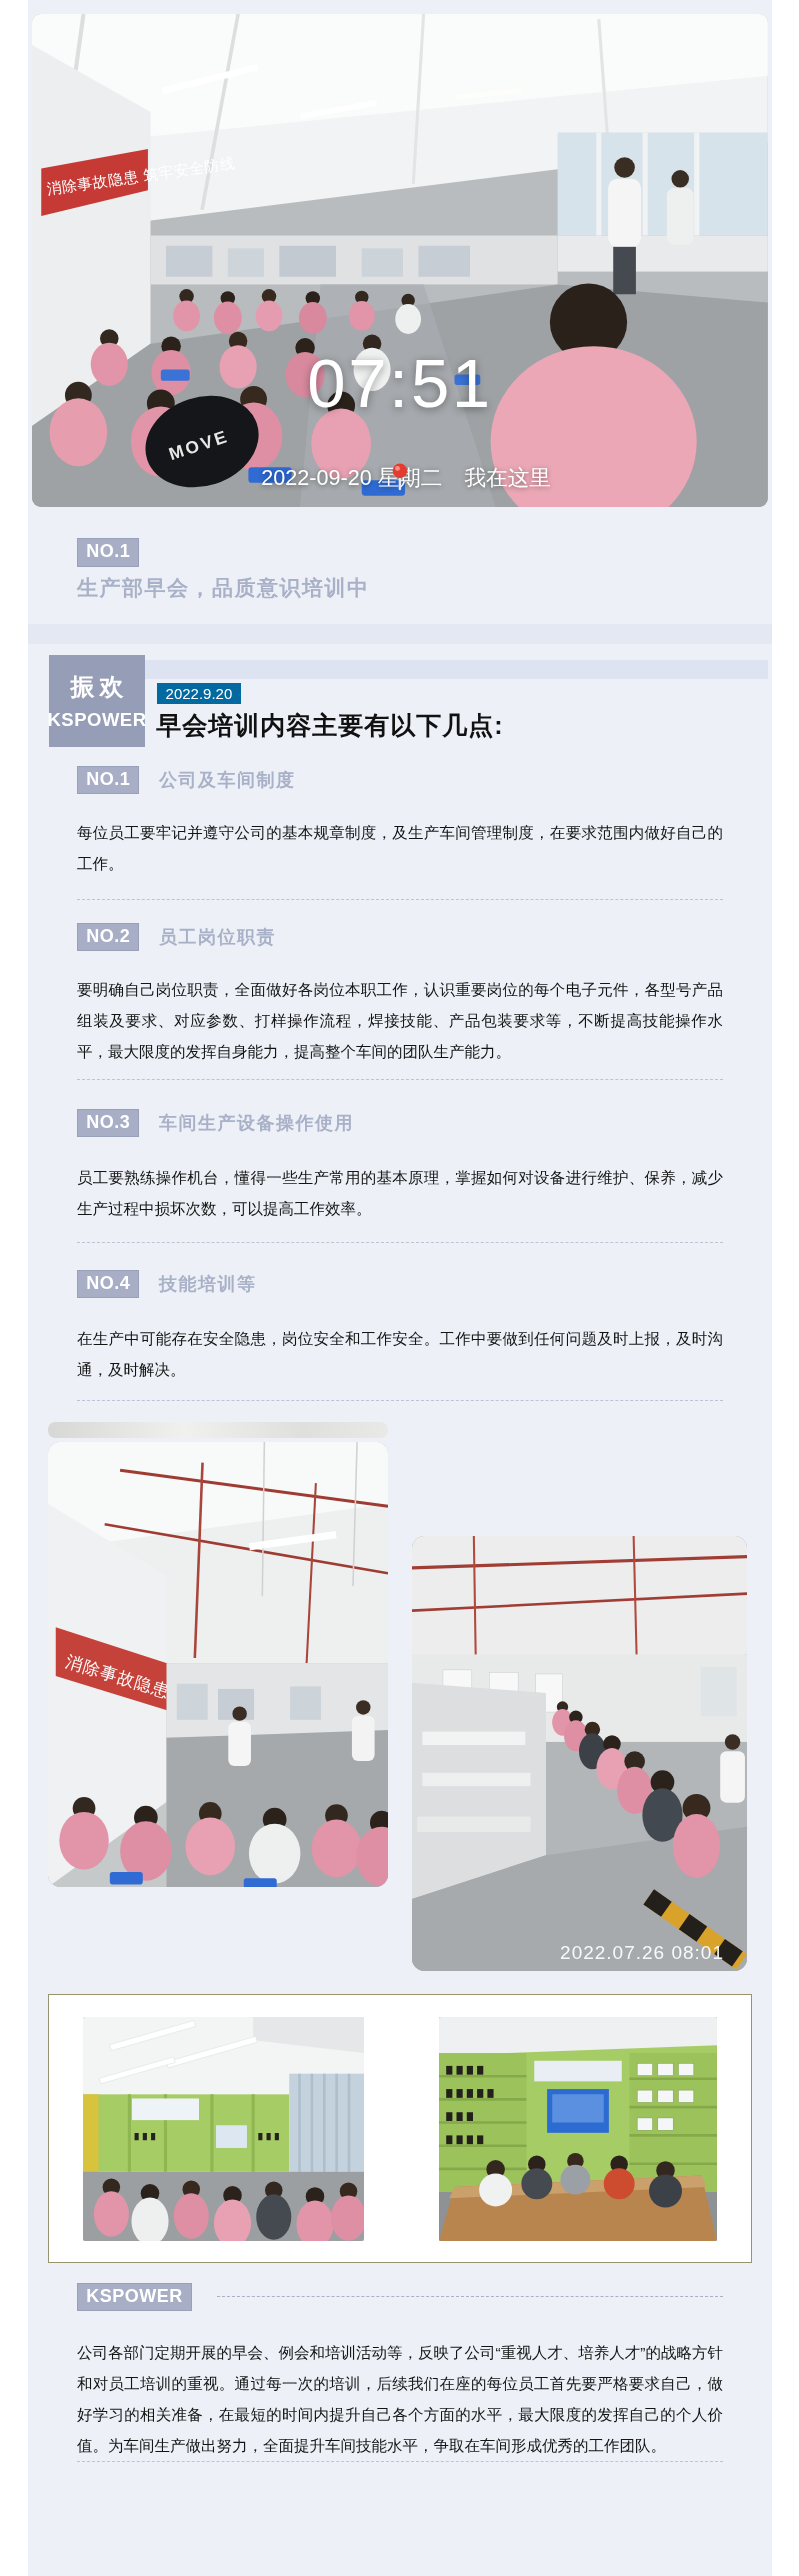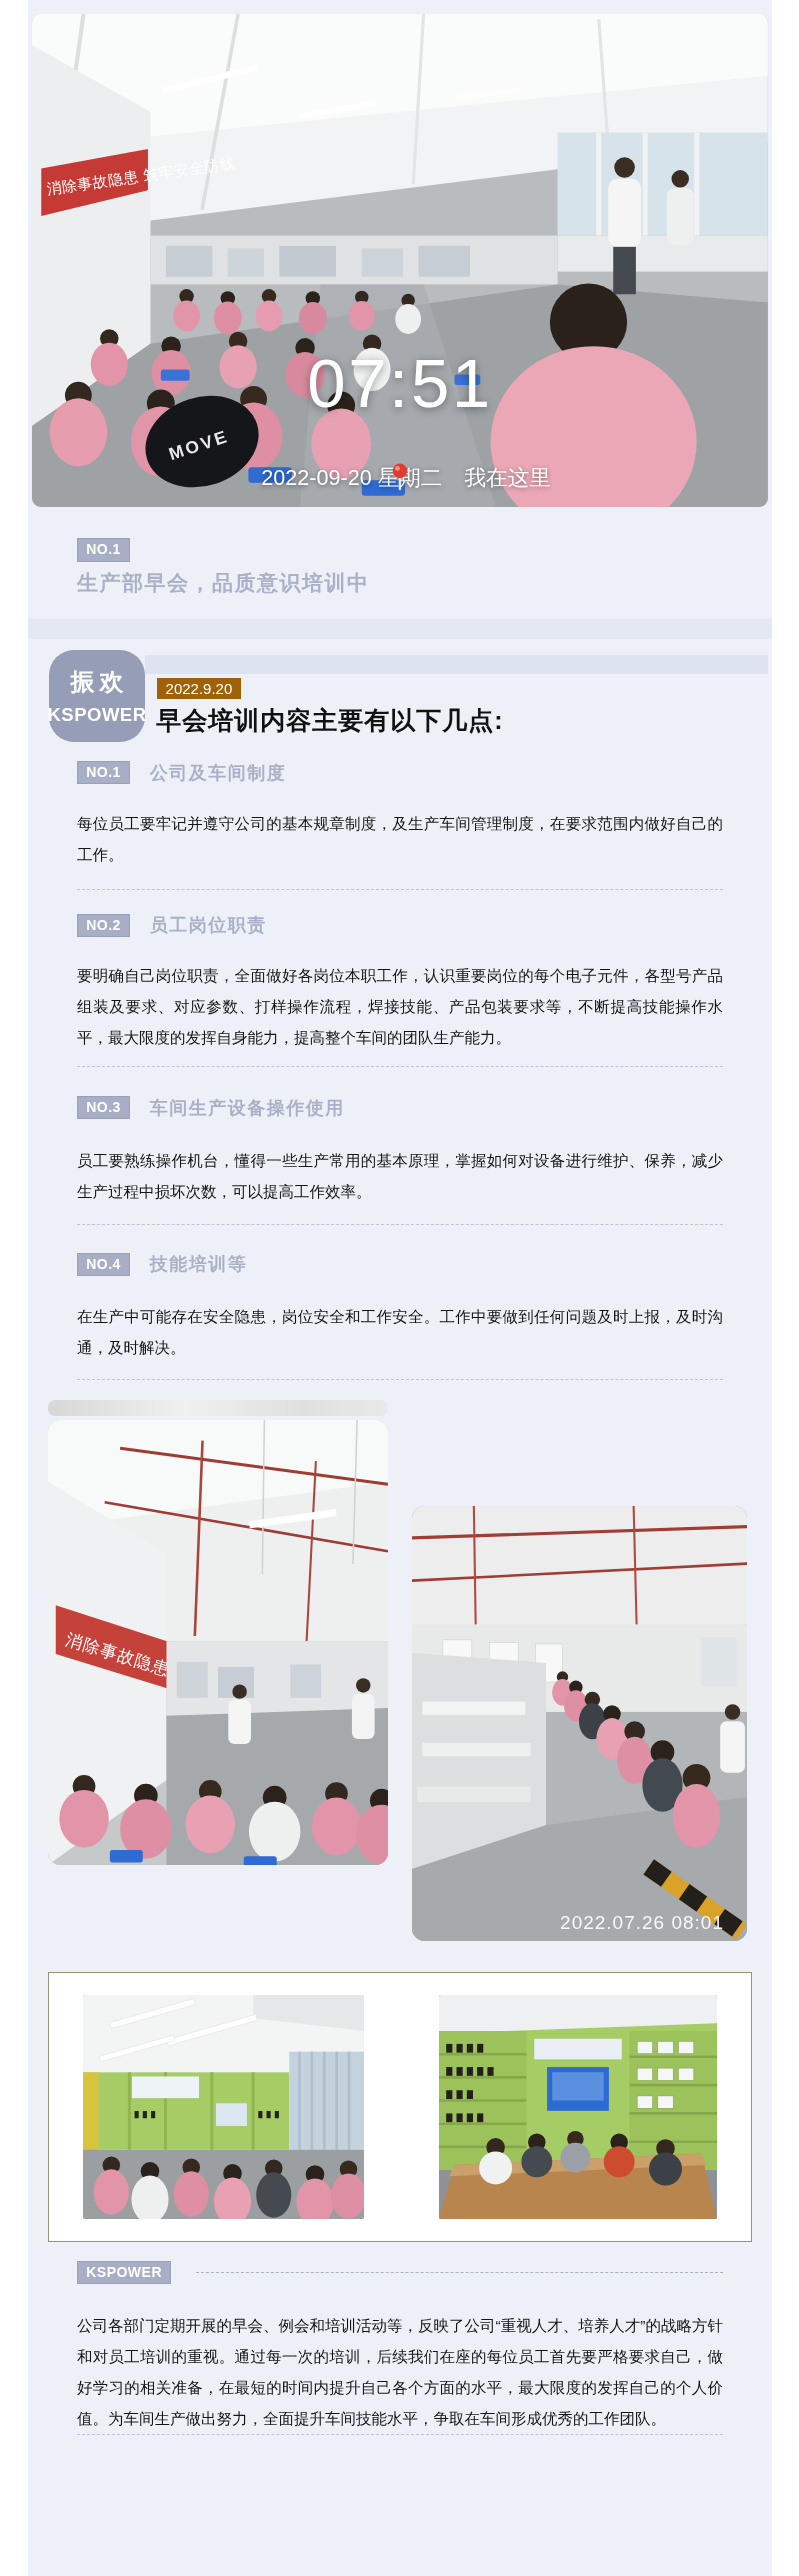--- a/index.html
+++ b/index.html
@@ -12,36 +12,36 @@
   
   .hero{position:relative;height:493px;margin:14.4px 4.1px 0;border-radius:9.3px;overflow:hidden;background:#b9bcbe;}
   .hero svg,.pic svg{position:absolute;left:0;top:0;width:100%;height:100%;display:block;}
   .hero-time{position:absolute;left:0;right:0;top:330px;text-align:center;font-size:69px;font-weight:400;
     color:#fff;letter-spacing:2.6px;text-shadow:0 1.5px 8.2px rgba(0,0,0,.38);}
   .hero-daterow{position:absolute;left:0;right:0;top:449px;display:flex;justify-content:center;align-items:center;
     gap:22px;color:#fff;font-size:21.6px;text-shadow:0 1px 5.2px rgba(0,0,0,.45);padding-left:12px;}
 
   
   .no-badge{display:inline-block;background:#a8aec6;border:1px solid #99a0ba;color:#fff;
-    font-size:14px;font-weight:600;letter-spacing:0.5px;padding:2.1px 8.2px 3.1px;}
+    font-size:18px;font-weight:600;letter-spacing:0.5px;padding:2.1px 8.2px 3.1px;}
   .intro-badge{margin:31px 0 0 49px;}
   .intro-title{margin:6.2px 49px 0;font-size:21px;font-weight:bold;color:#a9b1c8;letter-spacing:1.5px;line-height:30px;}
   .para{margin:0 49px;font-size:15.5px;line-height:31px;text-align:justify;color:#141414;}
   .stripe{height:19.6px;background:#e3e8f2;}
   .dash-div{border-top:1.5px dashed #bcc3d6;height:0;margin:0 49px;}
 
   
   .brand{display:flex;margin:11.3px 4.1px 0 21px;}
   .brand-square{width:96px;height:92px;background:#969db6;display:flex;flex-direction:column;
-    justify-content:center;align-items:center;gap:6.2px;flex:none;border-radius:25px;}
+    justify-content:center;align-items:center;gap:6.2px;flex:none;}
   .brand-cn{font-size:24px;color:#fff;font-weight:bold;letter-spacing:5.2px;padding-left:5.2px;}
   .brand-en{font-size:18.5px;color:#fff;font-weight:bold;letter-spacing:0.5px;}
   .brand-right{flex:1;padding-top:5.2px;}
   .brand-band{height:18.5px;background:#dde3f0;}
-  .date-badge{display:inline-block;margin:4.1px 0 0 12.4px;background:#a16207;color:#fff;font-size:15px;padding:1.5px 8.2px 2.6px;}
+  .date-badge{display:inline-block;margin:4.1px 0 0 12.4px;background:#0369a1;color:#fff;font-size:15px;padding:1.5px 8.2px 2.6px;}
   .brand-heading{margin:5.2px 0 0 11.3px;font-size:25px;font-weight:bold;color:#111;letter-spacing:1px;}
 
   .sec-head{display:flex;align-items:center;gap:19.6px;margin:0 49px;}
   .sec-title{font-size:18px;font-weight:bold;color:#a9b1c8;letter-spacing:1.5px;}
 
   
   .collage{position:relative;height:541px;margin-top:20.6px;}
   .pic{position:absolute;overflow:hidden;border-radius:12.4px;background:#b0b3b5;}
   .sliver{position:absolute;left:19.6px;top:0;width:340px;height:15.5px;border-radius:7.2px;
     background:linear-gradient(90deg,#d7d8d6,#f0f0ee 40%,#dfe0de 75%,#e9eae8);}
@@ -240,21 +240,21 @@
             <ellipse cx="440" cy="800" rx="50" ry="58" fill="#eef0f0"></ellipse>
           <circle cx="560" cy="726" r="22" fill="#33281f"></circle>
             <ellipse cx="560" cy="790" rx="48" ry="56" fill="#e294a8"></ellipse>
           <circle cx="648" cy="740" r="23" fill="#2c221c"></circle>
             <ellipse cx="648" cy="806" rx="50" ry="58" fill="#df8fa4"></ellipse>
           <rect x="120" y="836" width="64" height="24" rx="5" fill="#2f6bd3"></rect>
           <rect x="380" y="848" width="64" height="24" rx="5" fill="#2f6bd3"></rect>
         </g>
       </svg>
     </div>
-    <div class="pic" style="left:384px;top:106px;width:335px;height:435px;">
+    <div class="pic" style="left:384px;top:114px;width:335px;height:435px;">
       <svg viewBox="0 0 650 845" preserveAspectRatio="none">
         <rect width="650" height="845" fill="#b3b6b8"></rect>
         <polygon points="0,0 650,0 650,230 0,285" fill="#ededee"></polygon>
         <line x1="0" y1="62" x2="650" y2="40" stroke="#a03d34" stroke-width="6"></line>
         <line x1="0" y1="145" x2="650" y2="112" stroke="#a03d34" stroke-width="5"></line>
         <line x1="120" y1="0" x2="124" y2="260" stroke="#b0493e" stroke-width="4"></line>
         <line x1="430" y1="0" x2="436" y2="240" stroke="#b0493e" stroke-width="4"></line>
         <rect x="0" y="230" width="650" height="170" fill="#e8eaea"></rect>
         <rect x="60" y="260" width="56" height="80" fill="#f8f8f8" stroke="#c9cccd"></rect>
         <rect x="150" y="265" width="56" height="78" fill="#f8f8f8" stroke="#c9cccd"></rect>

